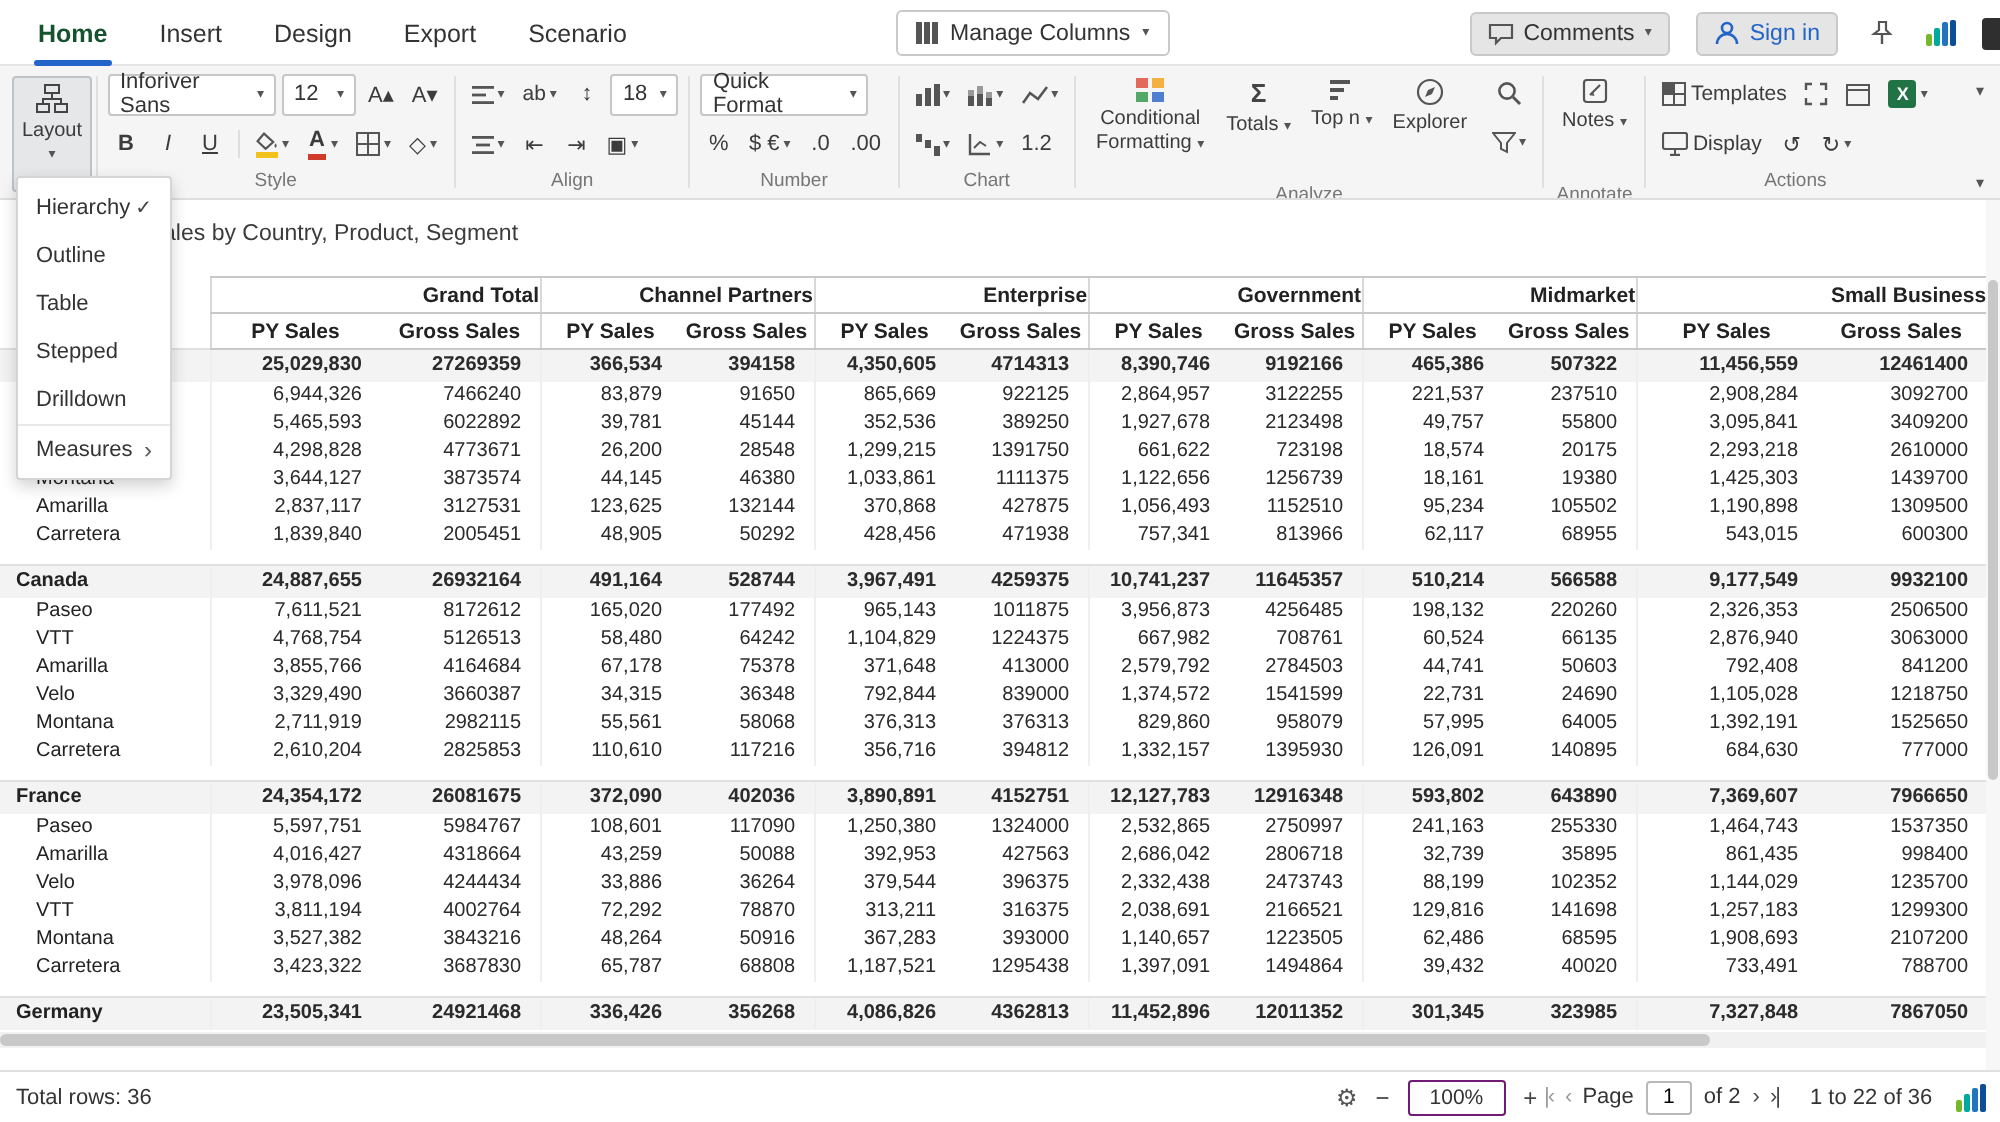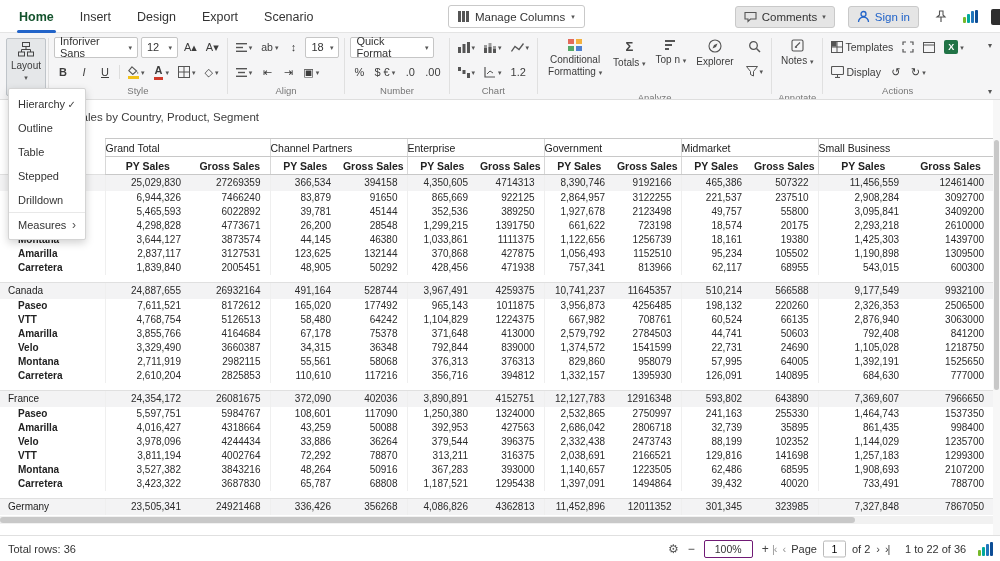--- a/index.html
+++ b/index.html
@@ -54,29 +54,29 @@
 .menu-item.sep-above{border-top:1px solid #e8e8e8;}
 .check{color:#444;font-size:10px;}
 .subarrow{color:#555;font-size:12px;line-height:1;}
 
 
 .content{position:absolute;top:100px;left:0;right:0;bottom:26px;background:#fff;overflow:hidden;}
 .report-title{position:absolute;top:11px;left:40px;font-size:11.5px;color:#3c3c3c;}
 .grid{position:absolute;top:38px;left:0;border-collapse:collapse;table-layout:fixed;width:993px;}
 .grid th,.grid td{white-space:nowrap;overflow:hidden;font-size:10px;}
 th.corner{border:none;background:#fff;}
-th.ghdr{height:18px;border-top:1px solid #c8c8c8;border-bottom:1px solid #c8c8c8;border-left:1px solid #d8d8d8;font-weight:normal;text-align:left;font-size:10.5px;color:#222;}
+th.ghdr{height:18px;border-top:1px solid #c8c8c8;border-bottom:1px solid #c8c8c8;border-left:1px solid #d8d8d8;font-weight:bold;text-align:right;font-size:10.5px;color:#222;}
 th.mhdr{height:18px;border-bottom:1px solid #c8c8c8;font-weight:bold;text-align:center;font-size:10.5px;color:#222;}
 th.mhdr.gb{border-left:1px solid #d8d8d8;}
 td.num{text-align:right;padding-right:9px;color:#2b2b2b;}
 td.num.gb{border-left:1px solid #efefef;}
 td.name{text-align:left;padding-left:8px;color:#222;}
 tr.lvl1 td{height:14px;}
-tr.lvl1 td.name{padding-left:18px;font-weight:bold;}
-tr.lvl0 td{height:16px;background:#f3f3f4;font-weight:normal;border-top:1px solid #e0e0e0;margin-top:16px;}
+tr.lvl1 td.name{padding-left:18px;}
+tr.lvl0 td{height:16px;background:#f3f3f4;font-weight:bold;border-top:1px solid #e0e0e0;margin-top:16px;}
 tr.spacer td{height:8px;background:#fff;}
 .vscroll{position:absolute;top:0;right:0;bottom:0;width:7px;background:#f7f7f7;}
 .vscroll .thumb{position:absolute;top:40px;right:1px;width:5px;height:250px;background:#c8c8c8;border-radius:3px;}
 .hscroll{position:absolute;left:0;right:7px;top:416px;height:8px;background:#f1f1f1;}
 .hscroll .thumb{position:absolute;left:0;top:1px;height:6px;width:855px;background:#c8c8c8;border-radius:3px;}
 
 
 .statusbar{position:absolute;left:0;right:0;bottom:0;height:26px;background:#fff;border-top:1px solid #e0e0e0;font-size:11px;color:#333;}
 .statusbar > *{position:absolute;top:50%;transform:translateY(-50%);}
 .total-rows{left:8px;}

